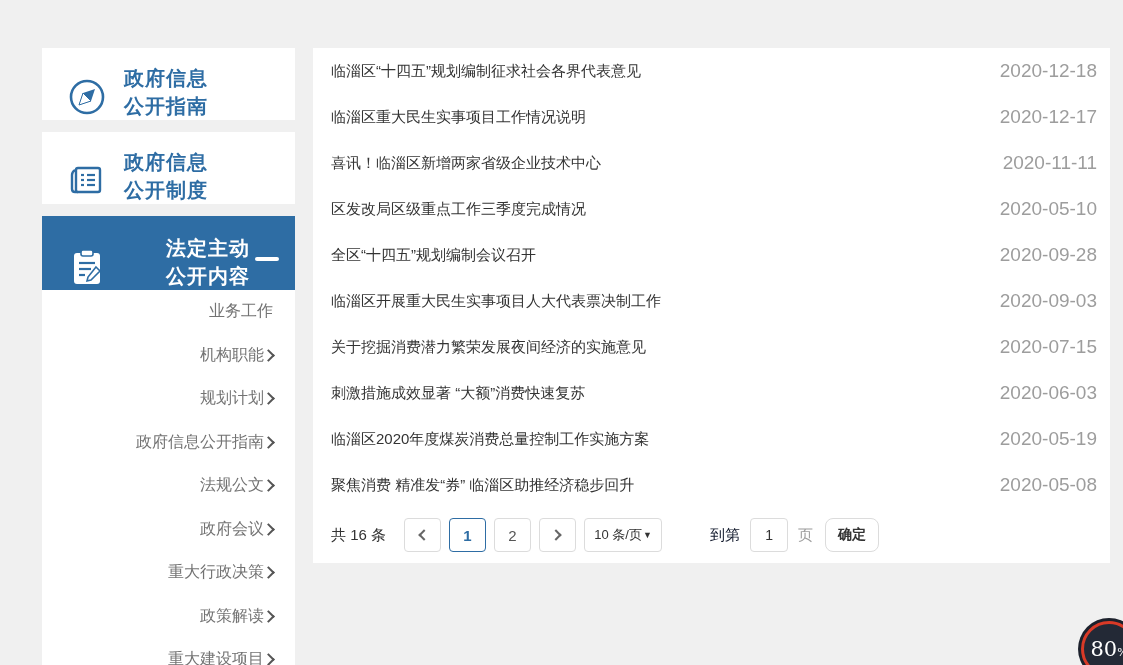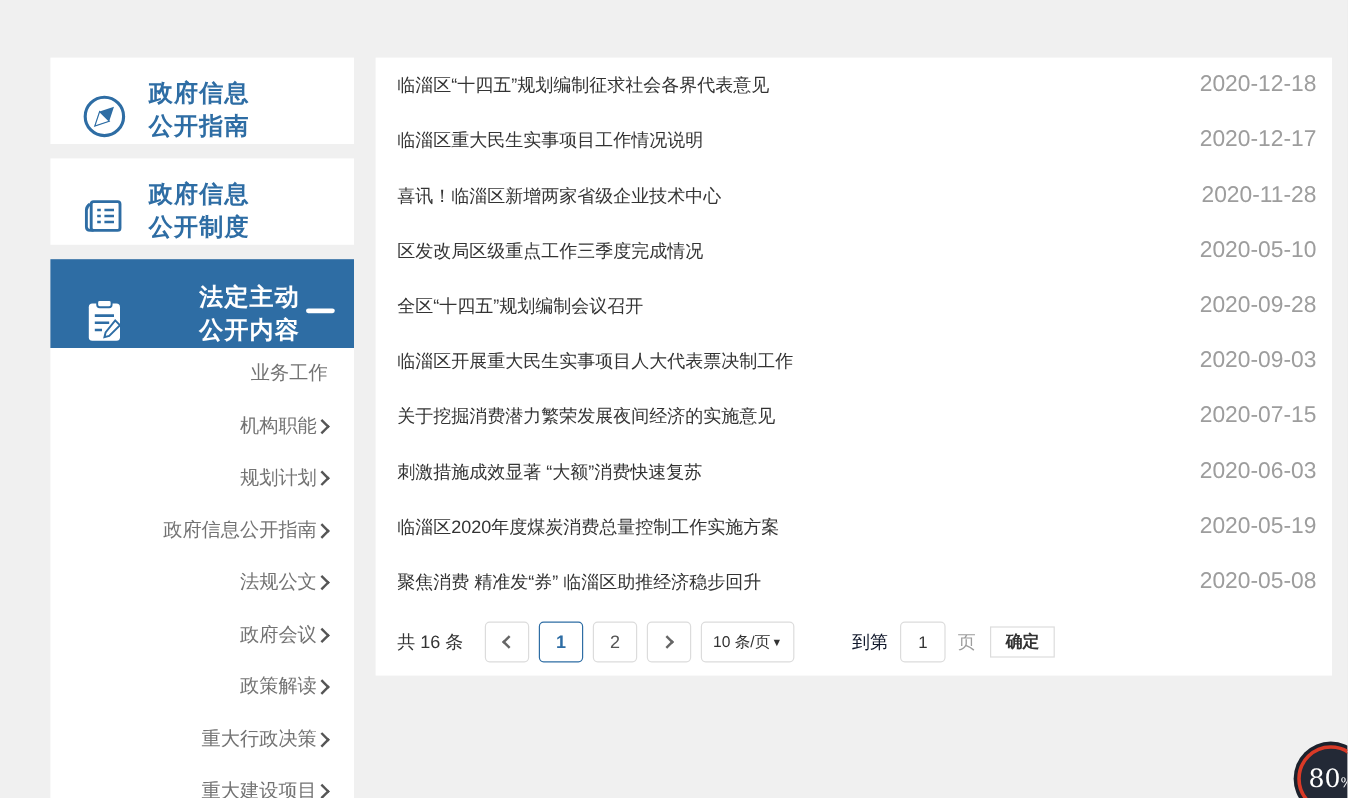--- a/index.html
+++ b/index.html
@@ -61,21 +61,21 @@
     font-size:13px; color:#333; padding:0 9px; margin-right:8px; cursor:pointer;
   }
   .pg-select .caret { font-size:9px; color:#333; }
   .goto-label { color:#0f172a; margin:0 10px 0 40px; }
   .goto-suffix { color:#9d9d9d; margin:0 12px 0 10px; }
   .goto-input {
     width:38px; height:34px; border:1px solid #dcdcdc; border-radius:4px;
     text-align:center; font-size:14px; color:#333; outline:none;
   }
   .confirm-btn {
-    height:26px; padding:0 12px; border:1px solid #dcdcdc; border-radius:0; background:#fff;
+    height:34px; padding:0 12px; border:1px solid #dcdcdc; border-radius:8px; background:#fff;
     font-size:14px; font-weight:700; color:#333; cursor:pointer;
   }
 
   
   .zoom-widget {
     position:absolute; left:1081px; top:621px; width:56px; height:56px;
     background:#232936; border:3px solid #d93a27; border-radius:50%;
     box-shadow:0 0 0 3px #1c212c;
     display:flex; align-items:center; justify-content:center;
     color:#ffffff; cursor:pointer; font-family:"DejaVu Serif",serif;
@@ -159,25 +159,25 @@
       </div>
       <div class="menu-item">
         <span>法规公文</span>
         <span class="chev"></span>
       </div>
       <div class="menu-item">
         <span>政府会议</span>
         <span class="chev"></span>
       </div>
       <div class="menu-item">
+        <span>重大行政决策</span>
+        <span class="chev"></span>
+      </div>
+      <div class="menu-item">
         <span>政策解读</span>
-        <span class="chev"></span>
-      </div>
-      <div class="menu-item">
-        <span>重大行政决策</span>
         <span class="chev"></span>
       </div>
       <div class="menu-item">
         <span>重大建设项目</span>
         <span class="chev"></span>
       </div>
     </nav>
   </aside>
 
   <main class="content">
@@ -185,21 +185,21 @@
       <li class="article-row">
         <a class="article-title">临淄区“十四五”规划编制征求社会各界代表意见</a>
         <span class="article-date">2020-12-18</span>
       </li>
       <li class="article-row">
         <a class="article-title">临淄区重大民生实事项目工作情况说明</a>
         <span class="article-date">2020-12-17</span>
       </li>
       <li class="article-row">
         <a class="article-title">喜讯！临淄区新增两家省级企业技术中心</a>
-        <span class="article-date">2020-11-28</span>
+        <span class="article-date">2020-11-11</span>
       </li>
       <li class="article-row">
         <a class="article-title">区发改局区级重点工作三季度完成情况</a>
         <span class="article-date">2020-05-10</span>
       </li>
       <li class="article-row">
         <a class="article-title">全区“十四五”规划编制会议召开</a>
         <span class="article-date">2020-09-28</span>
       </li>
       <li class="article-row">

